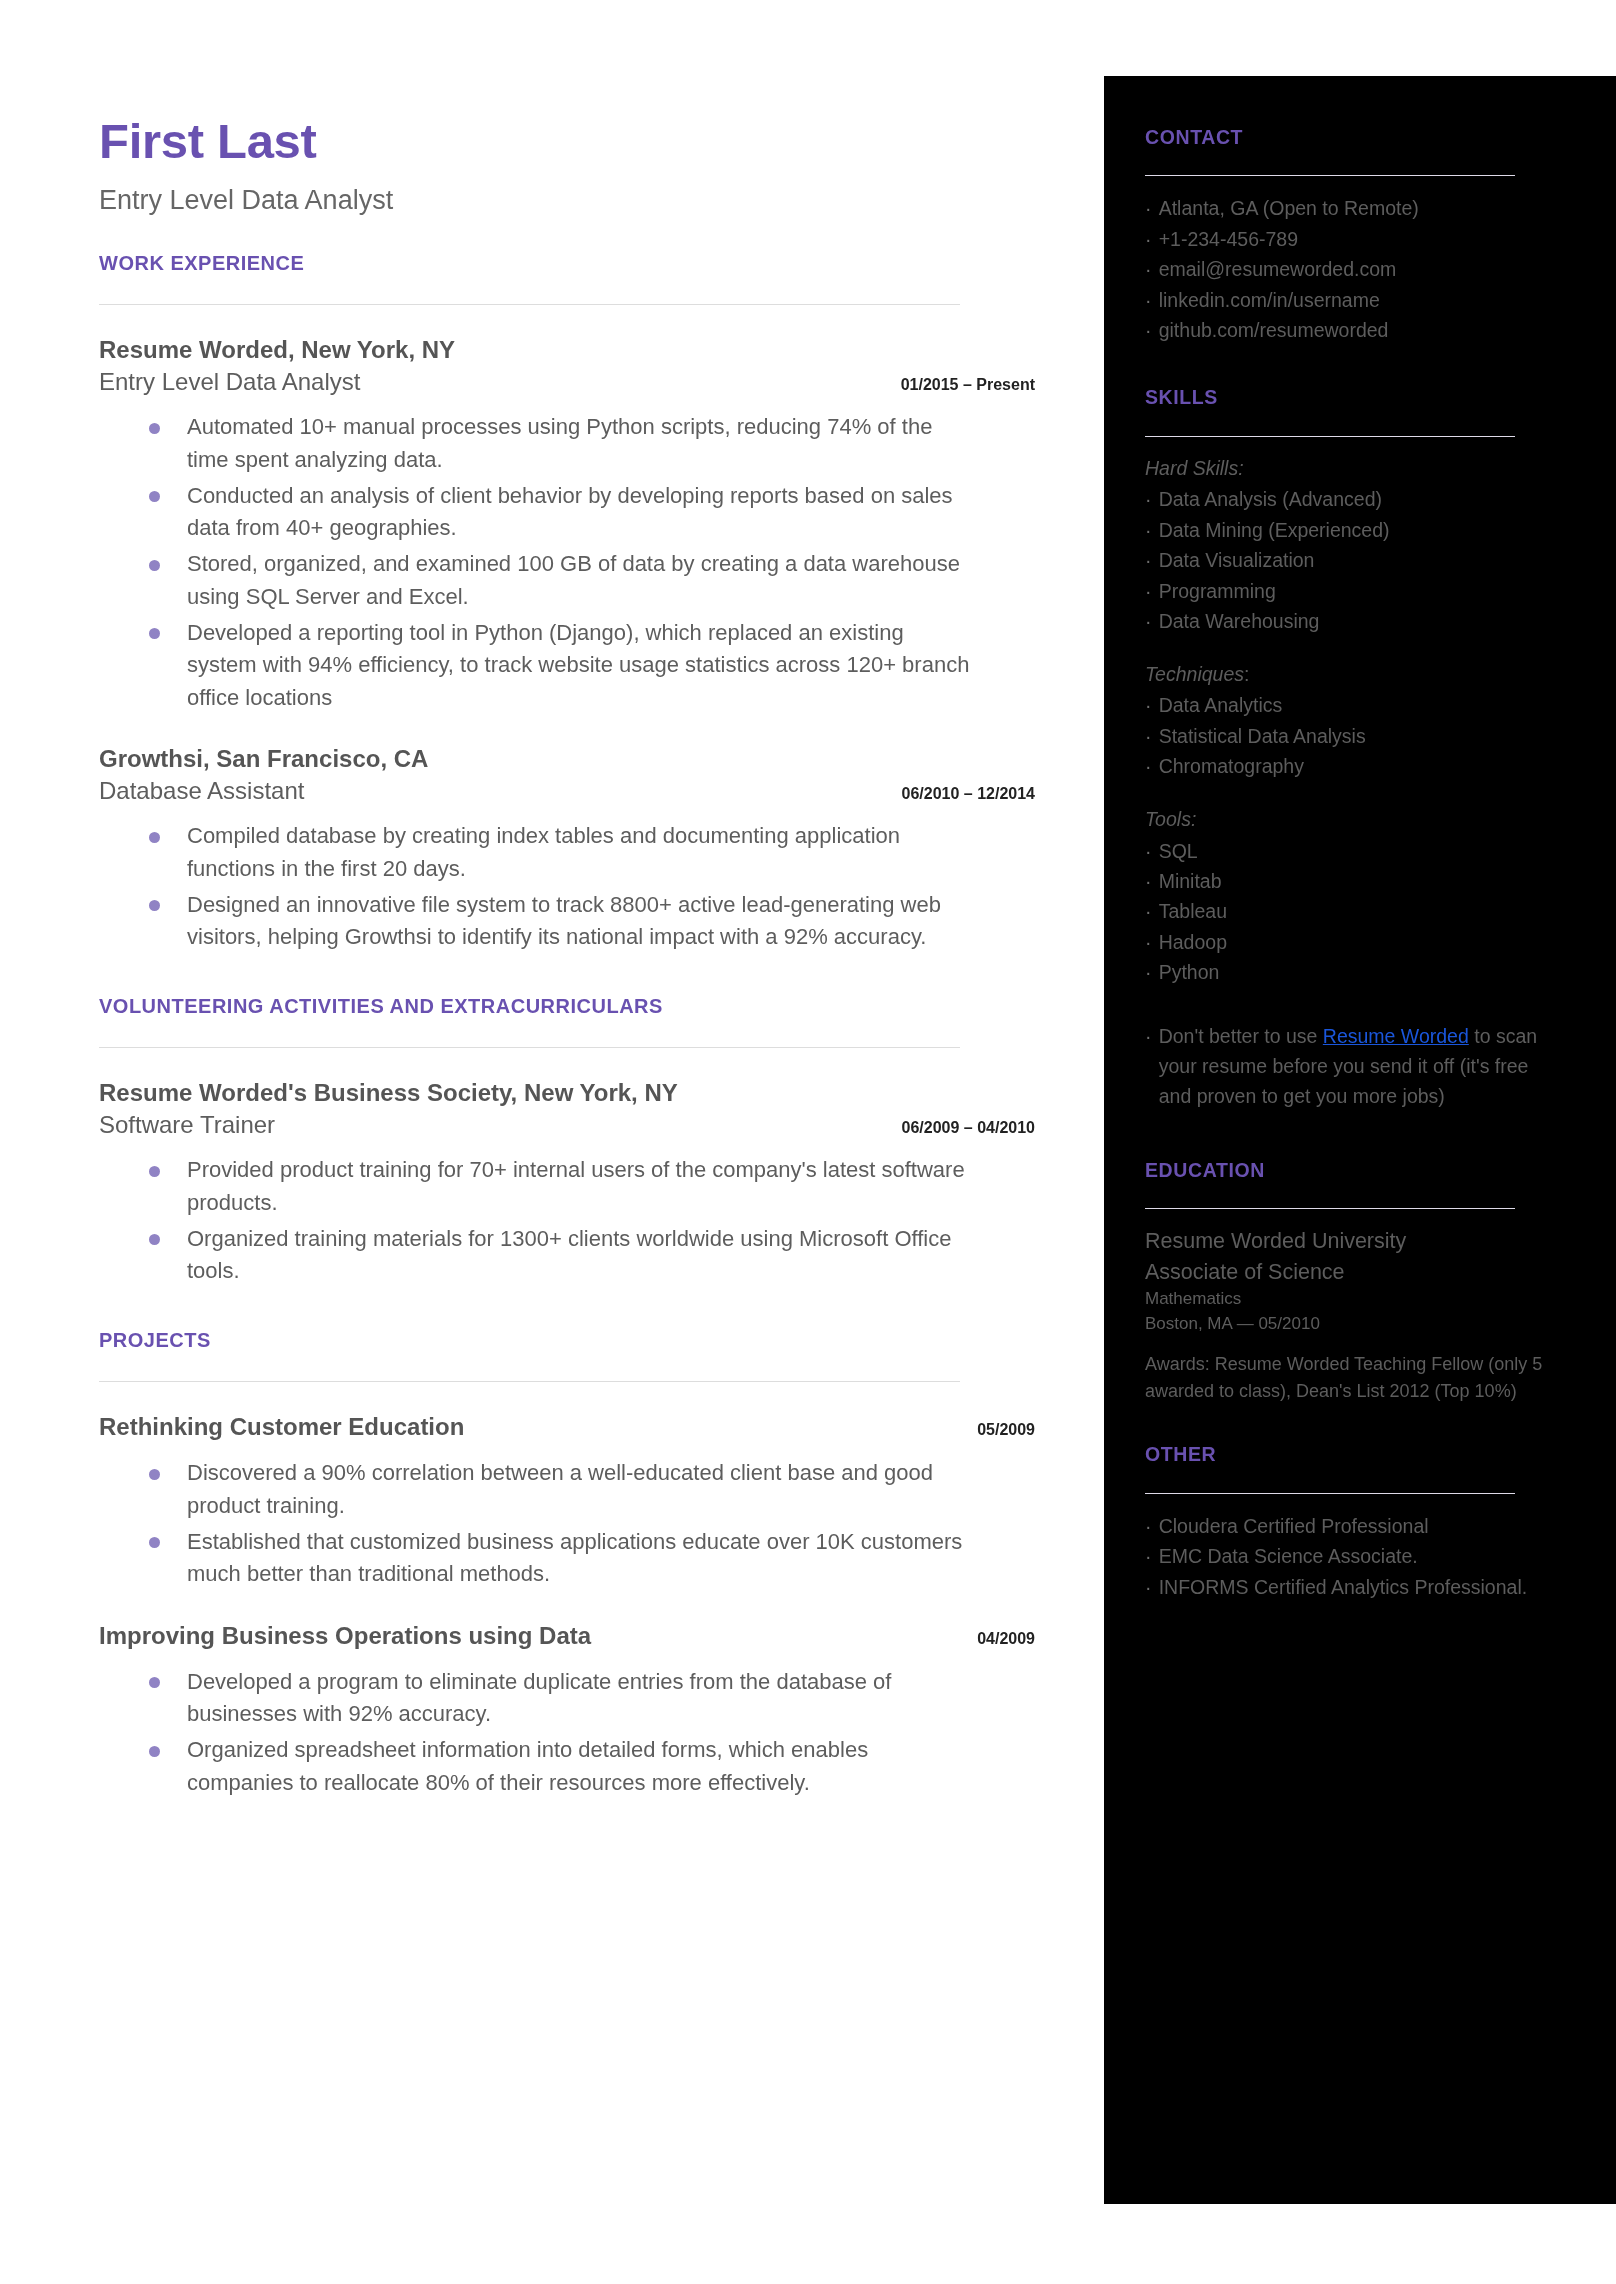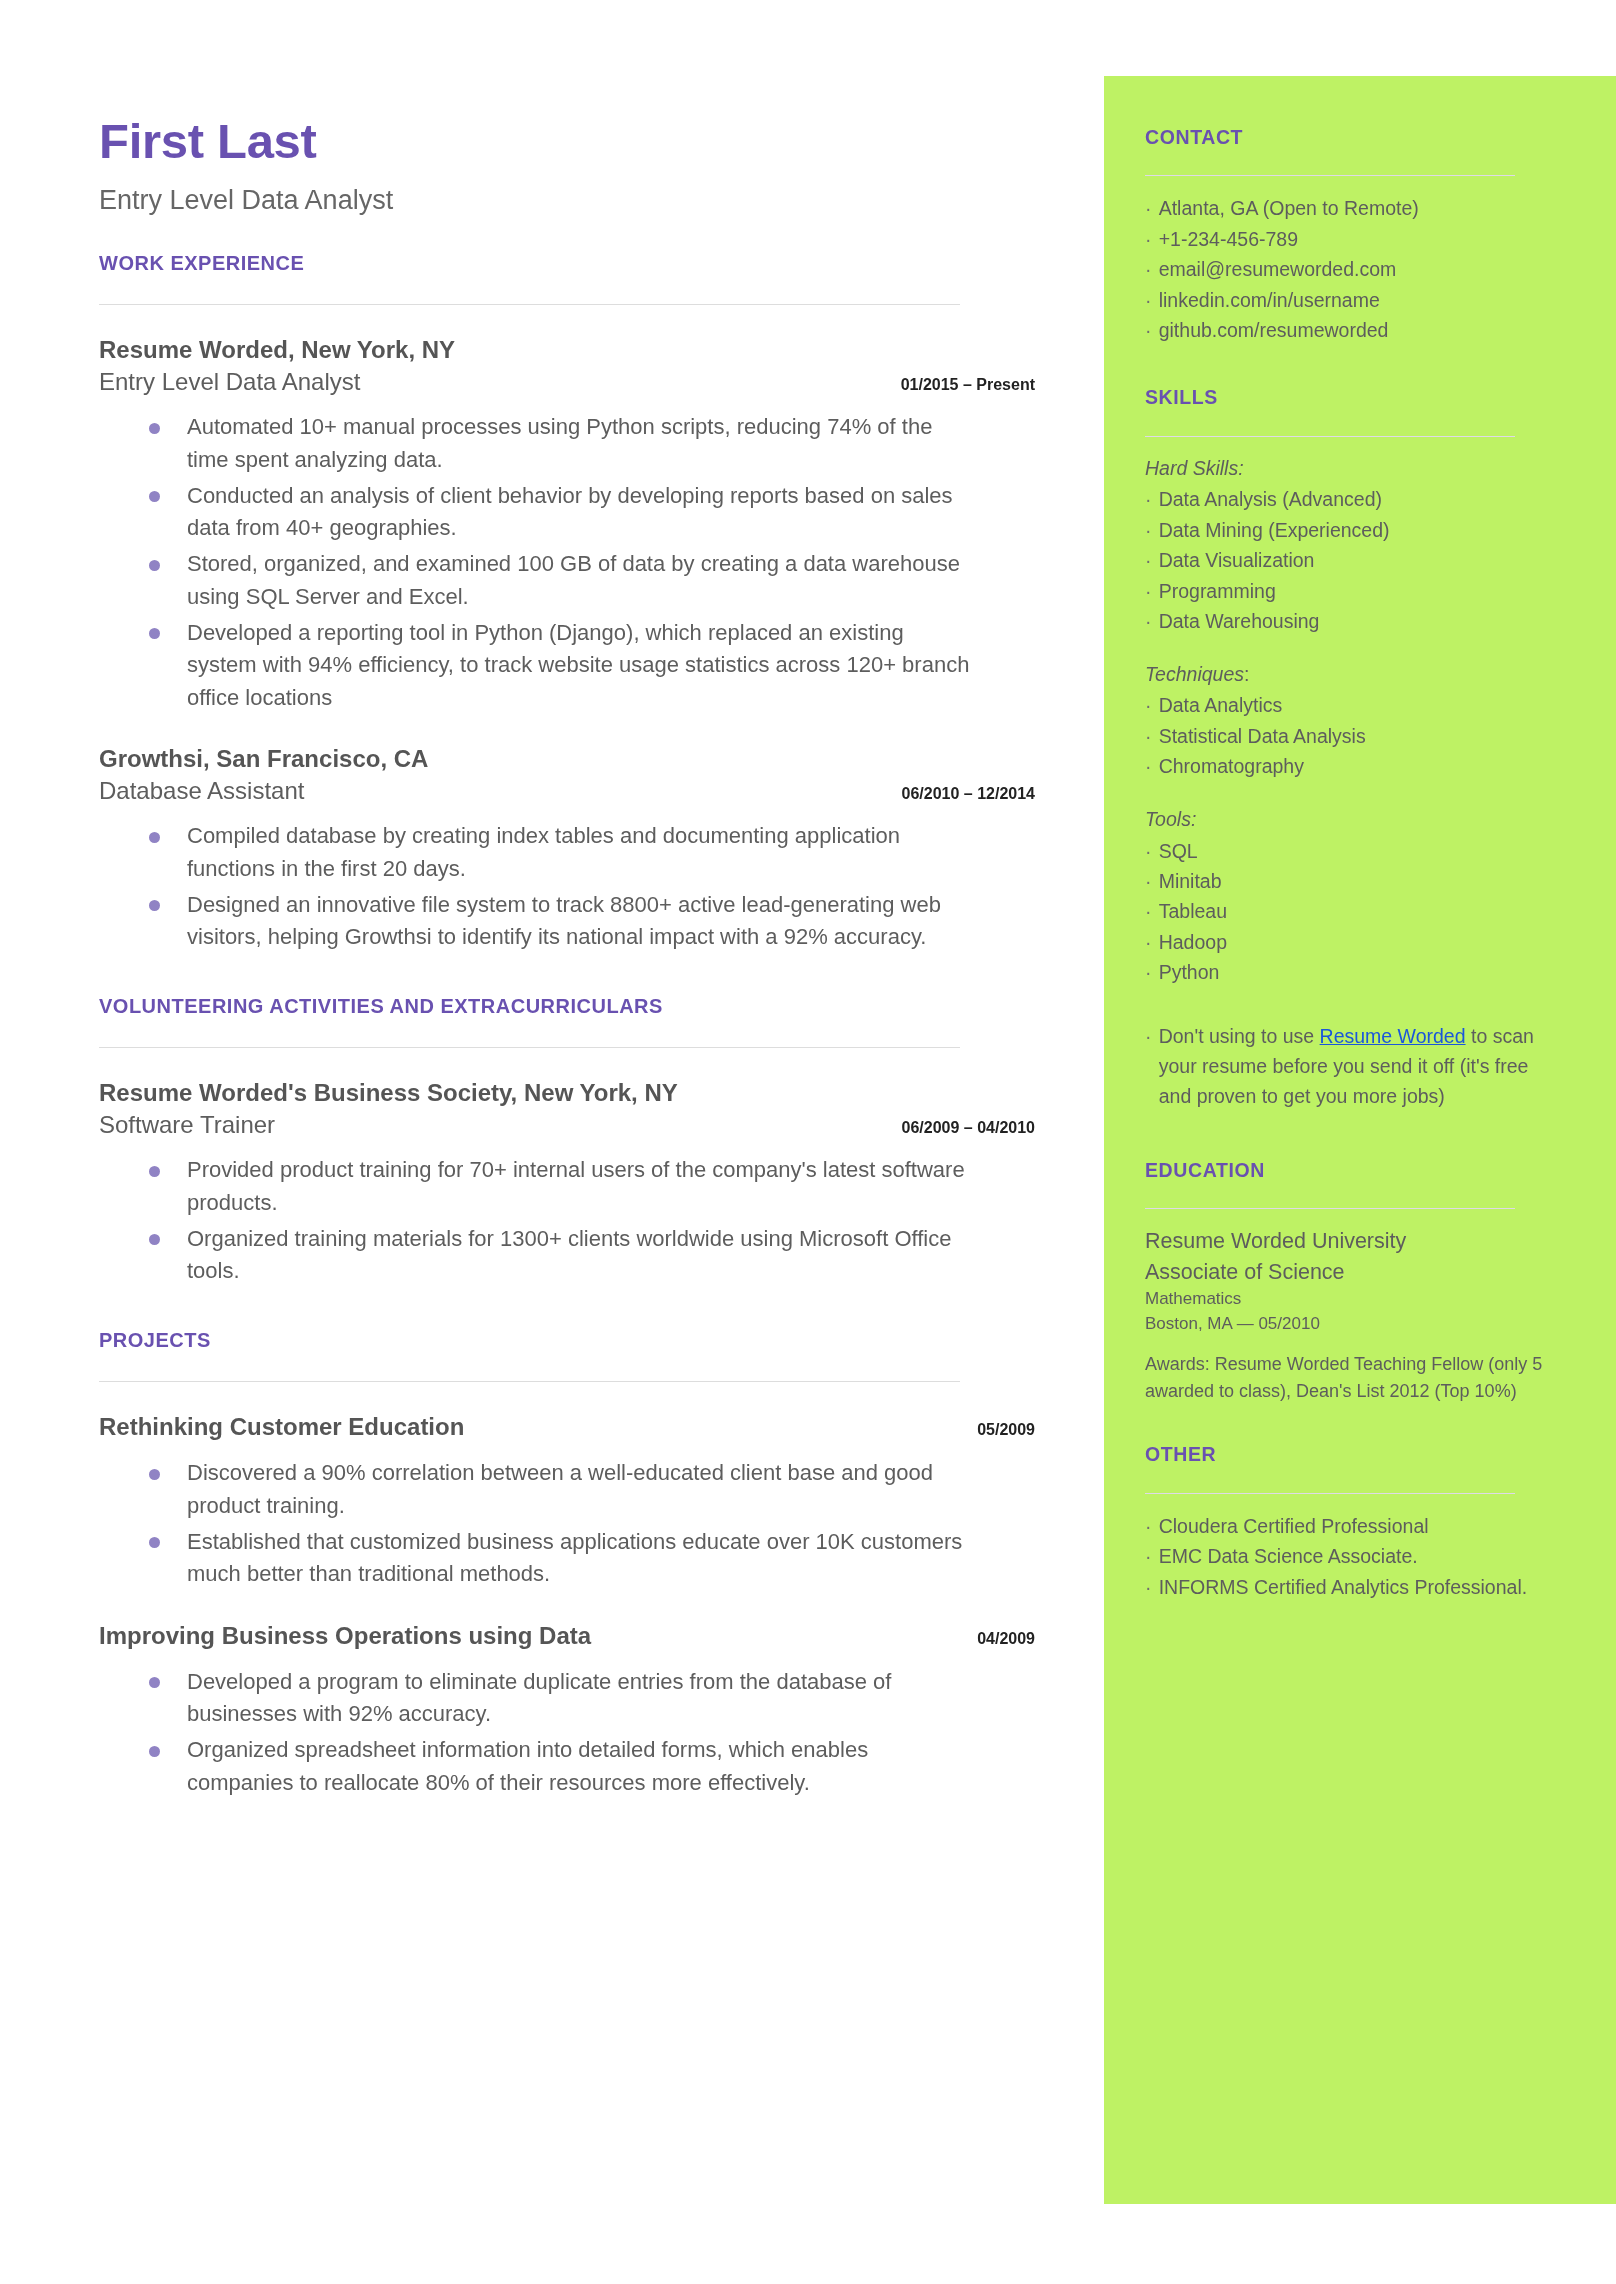--- a/index.html
+++ b/index.html
@@ -16,21 +16,21 @@
     overflow: hidden;
   }
 
   
   #sidebar {
     position: absolute;
     left: 1104px;
     top: 76px;
     width: 512px;
     height: 2128px;
-    background: #bef264;
+    background: #000000;
     box-sizing: border-box;
     padding: 51px 63px 0 41px;
   }
   .side-section { margin-bottom: 0; }
   .side-head {
     color: #6951b0;
     font-size: 19.5px;
     font-weight: bold;
     letter-spacing: 0.6px;
     line-height: 1.1;
@@ -398,21 +398,21 @@
         <div class="side-li">
             <span class="dot">·</span>
             <span class="txt">Python</span>
           </div>
       </div>
 
       <div style="height:33px"></div>
 
       <div class="promo">
         <span class="dot">·</span>
-        <span class="txt"><span>Don't using to use </span><a href="#">Resume Worded</a><span> to scan your resume before you send it off (it's free and proven to get you more jobs)</span></span>
+        <span class="txt"><span>Don't better to use </span><a href="#">Resume Worded</a><span> to scan your resume before you send it off (it's free and proven to get you more jobs)</span></span>
       </div>
 
     </div>
   </div>
 
   <div style="height:48px"></div>
   <div class="side-section">
     <div class="side-head">EDUCATION</div>
     <hr class="side-rule">
     <div class="side-body">

